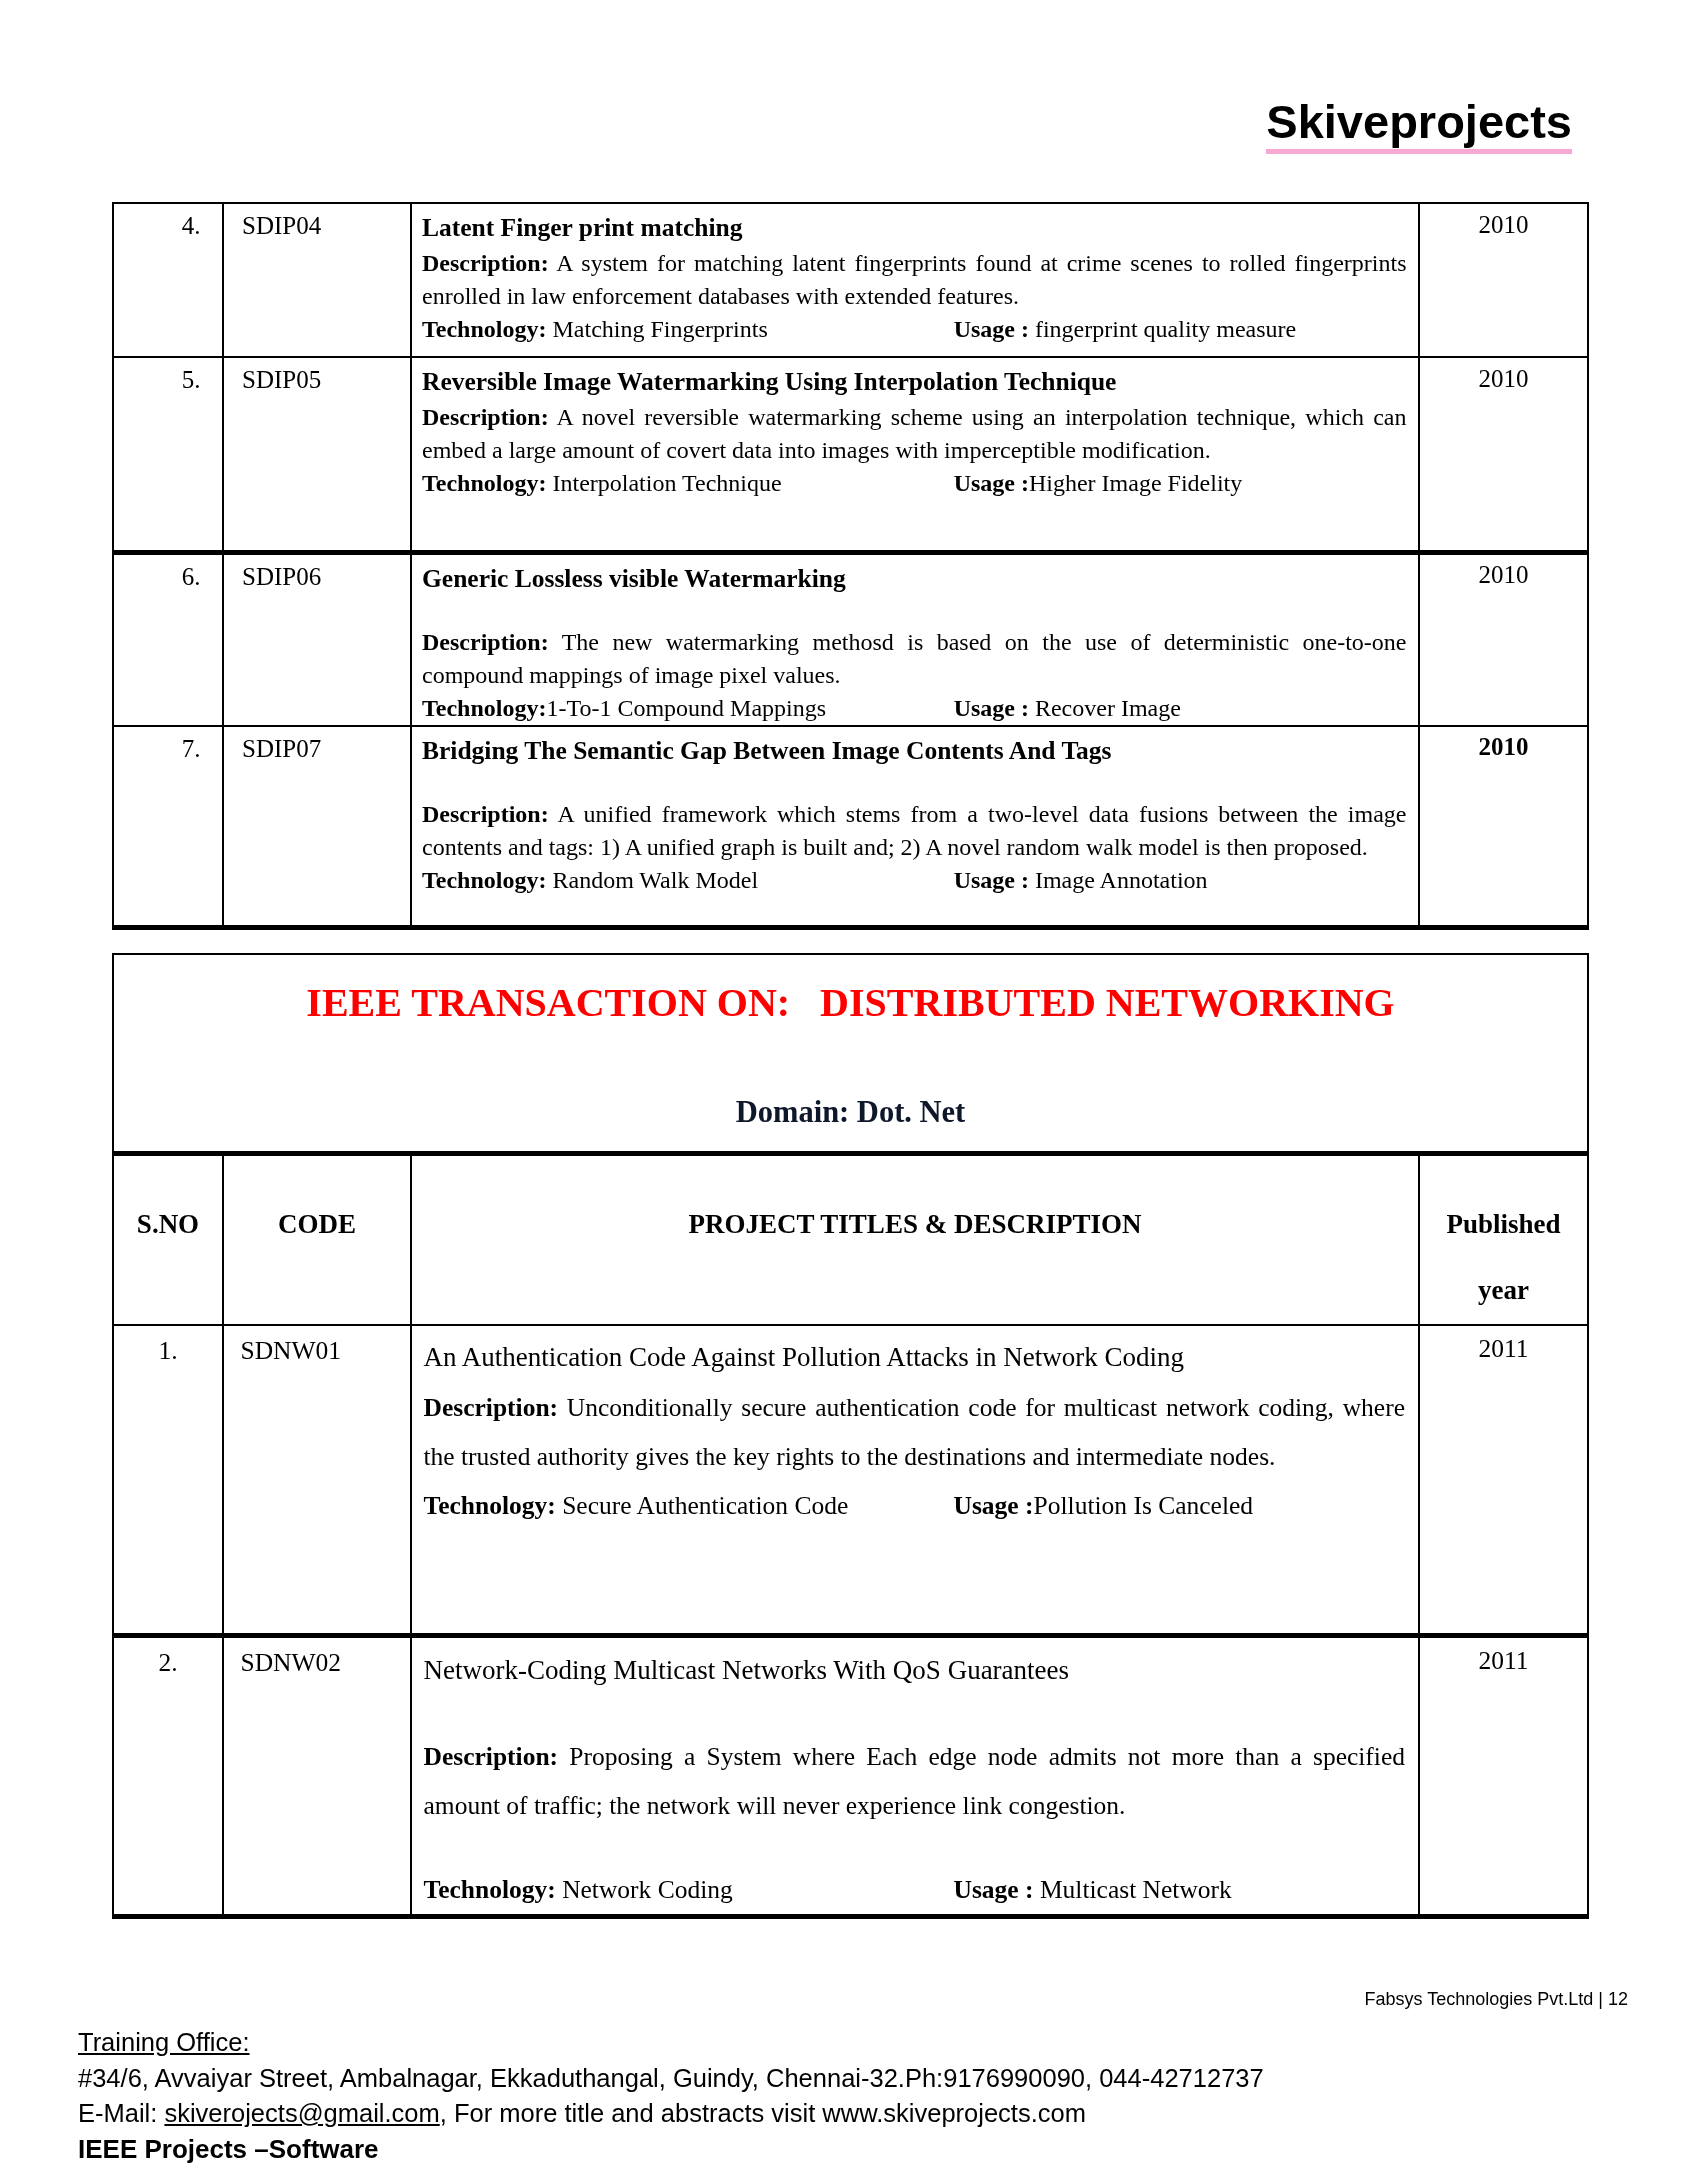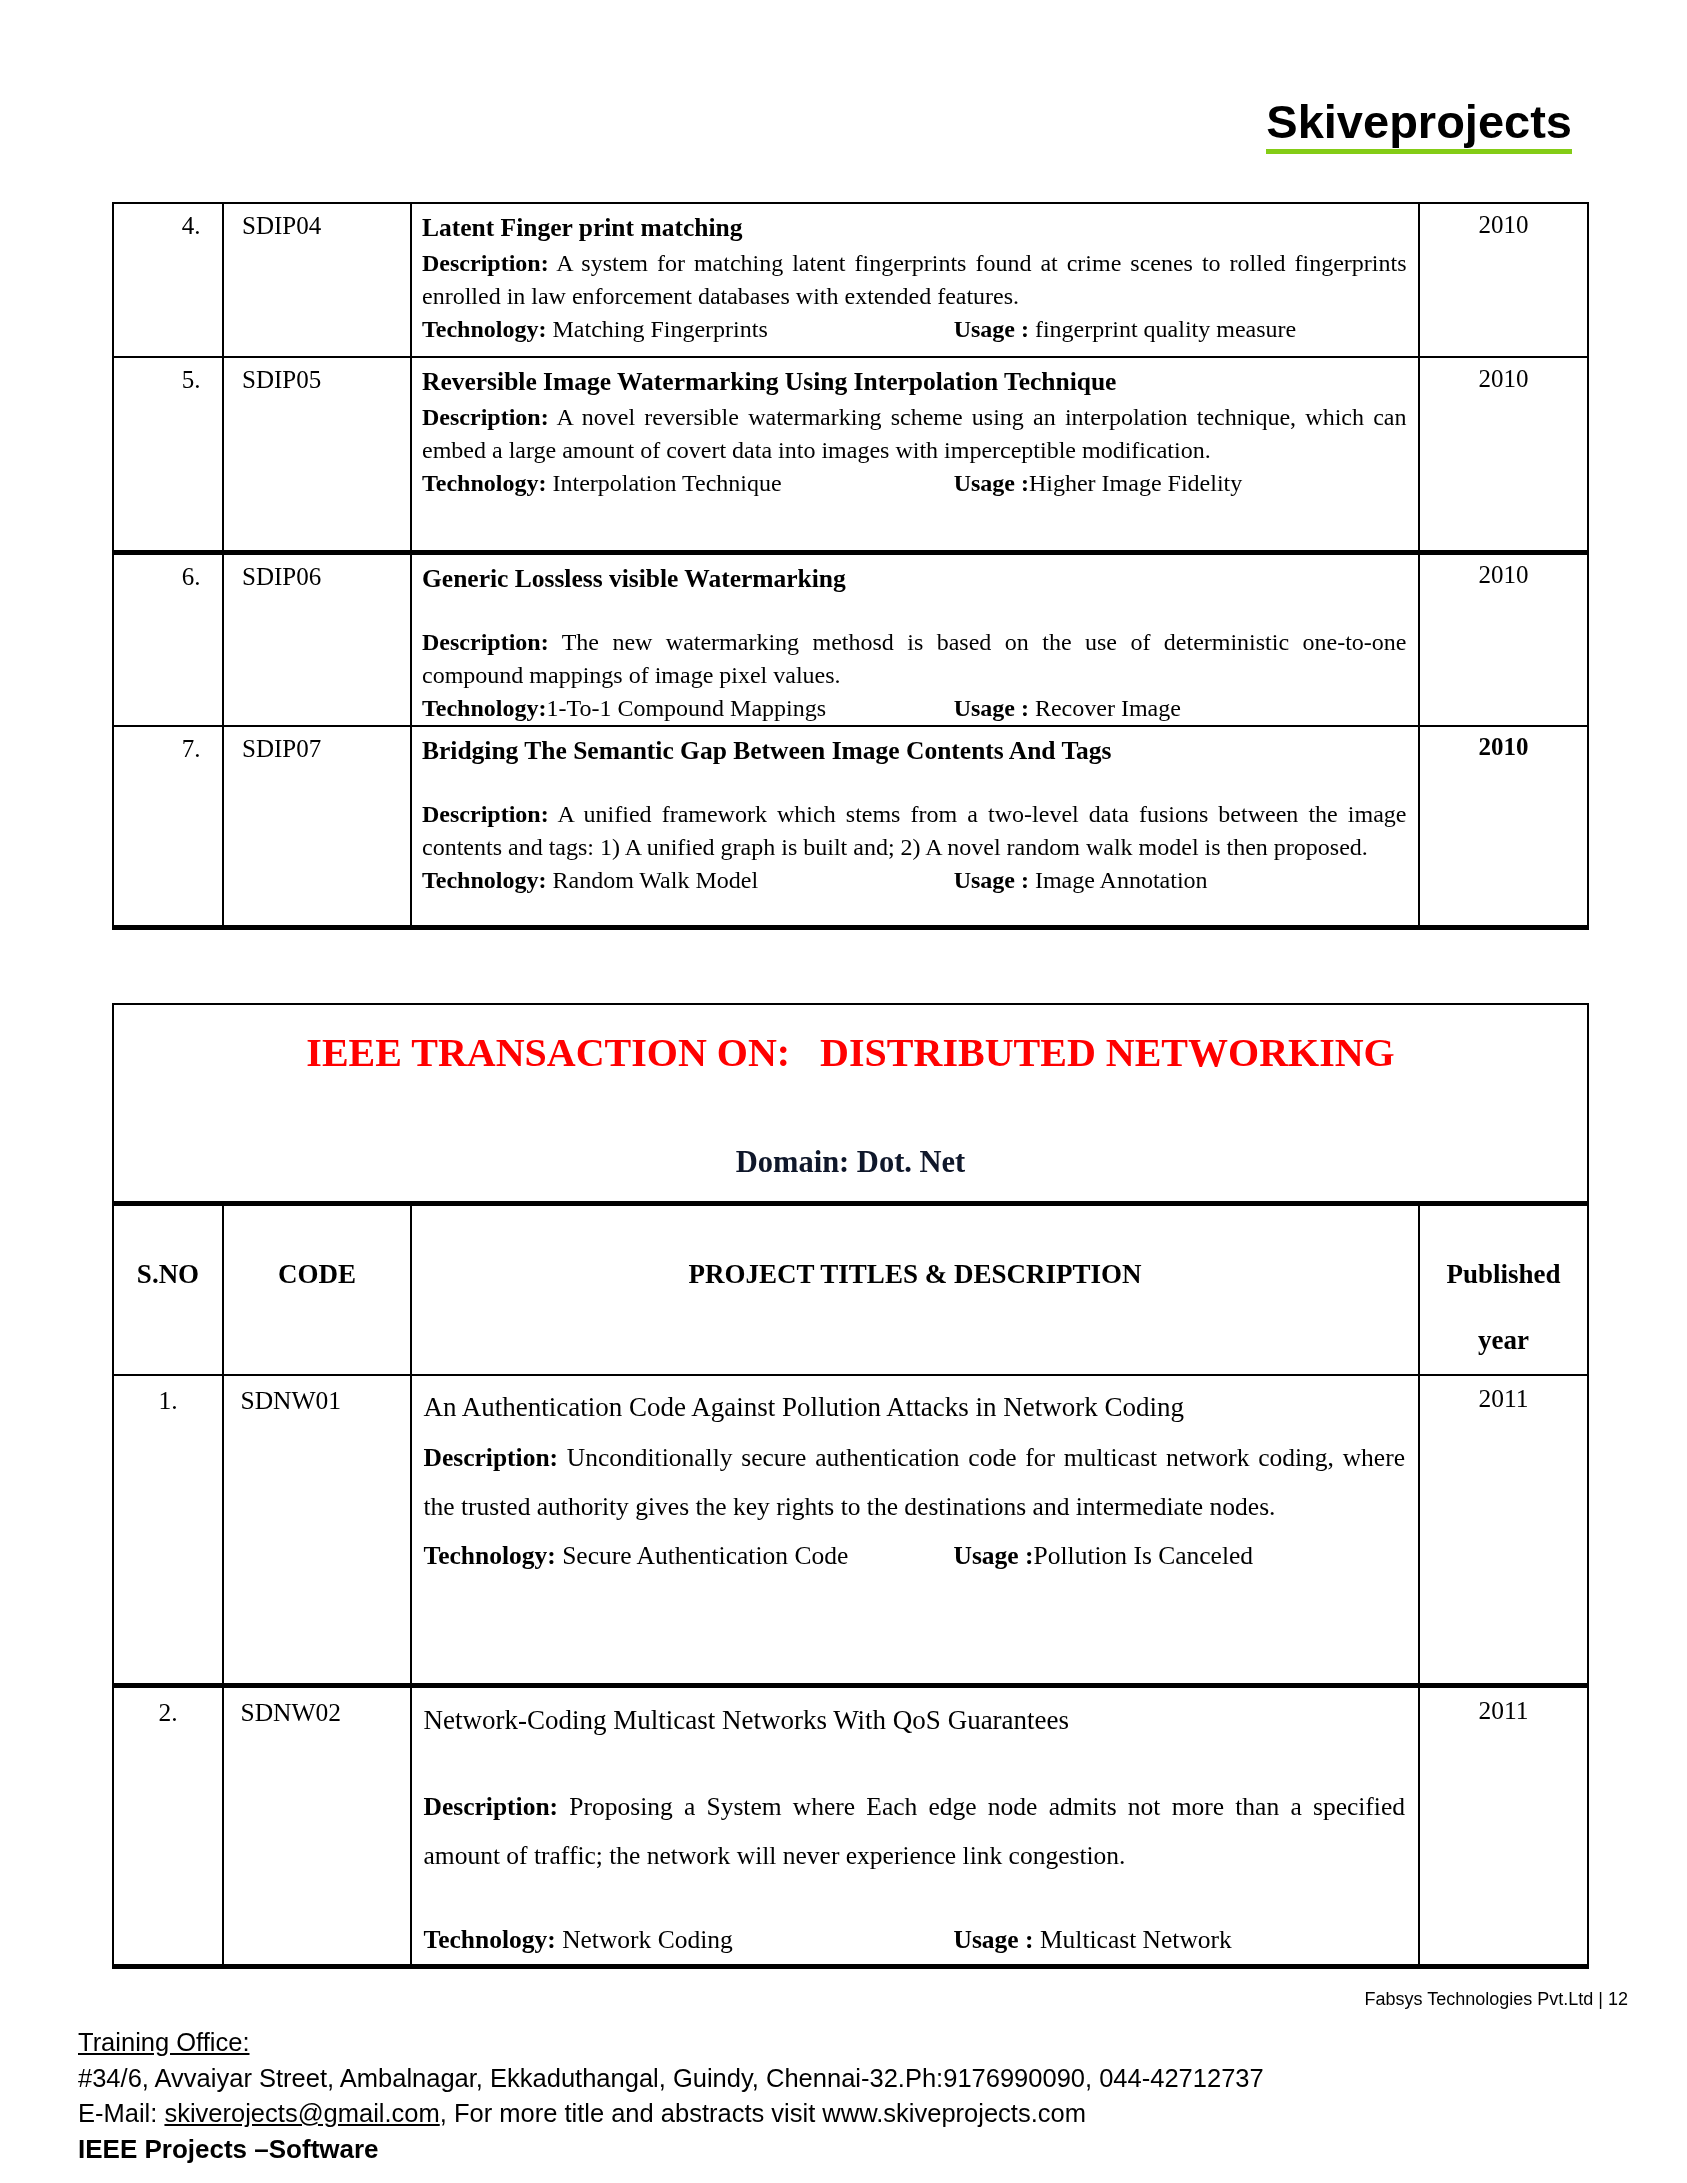--- a/index.html
+++ b/index.html
@@ -5,27 +5,27 @@
   html,body{margin:0;padding:0;background:#888;}
   .page{
     position:relative;width:1687px;height:2183px;background:#ffffff;
     font-family:"Liberation Serif", serif;color:#000;overflow:hidden;
   }
   
   .brand{
     position:absolute;top:96px;right:115px;
     font-family:"Liberation Sans", sans-serif;
     font-weight:bold;font-size:47px;line-height:51px;
-    border-bottom:5px solid #84cc16;padding-bottom:1.6px;
+    border-bottom:5px solid #f9a8d4;padding-bottom:1.6px;
   }
   
   table.doc{border-collapse:collapse;table-layout:fixed;position:absolute;left:112px;width:1476px;}
   table.doc td{border:2.5px solid #000;vertical-align:top;overflow:hidden;}
   .t1{top:202px;}
-  .t2{top:1003px;}
+  .t2{top:953px;}
   col.c-sno{width:110px;} col.c-code{width:188px;} col.c-main{width:1008px;} col.c-year{width:169px;}
 
   
   .t1 .sno{font-size:25px;text-align:right;padding:8.2px 21.4px 0 0;}
   .t1 .code{font-size:25px;padding:8.2px 0 0 18px;}
   .t1 .main{padding:5px 11.5px 0 10px;font-size:24px;line-height:33px;}
   .t1 .year{font-size:25px;text-align:center;padding-top:6.6px;}
   .t1 .ptitle{font-weight:bold;font-size:25.5px;line-height:38px;}
   .gap-title{margin-top:28px;}
   .desc{text-align:justify;}

